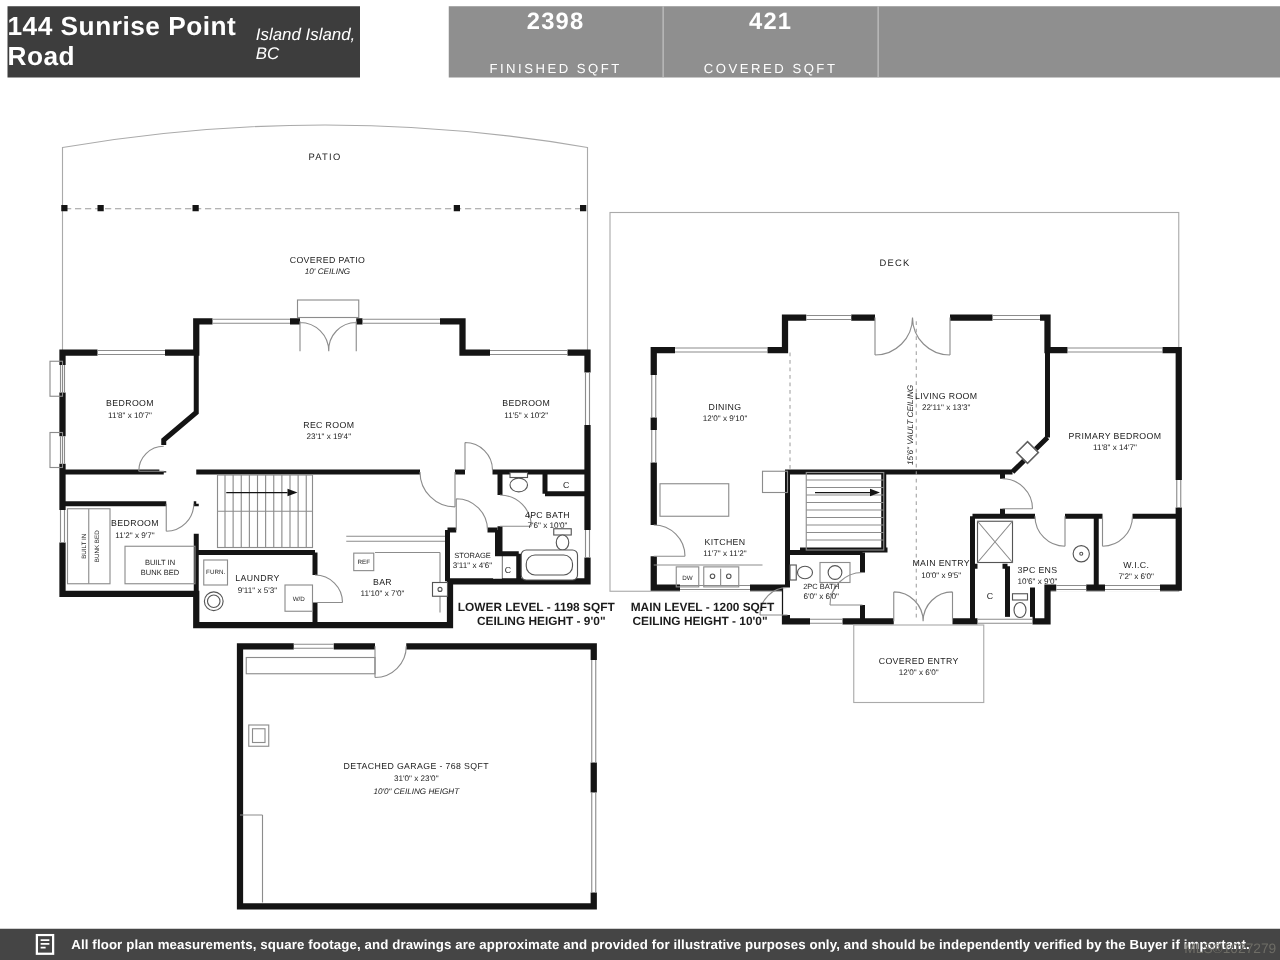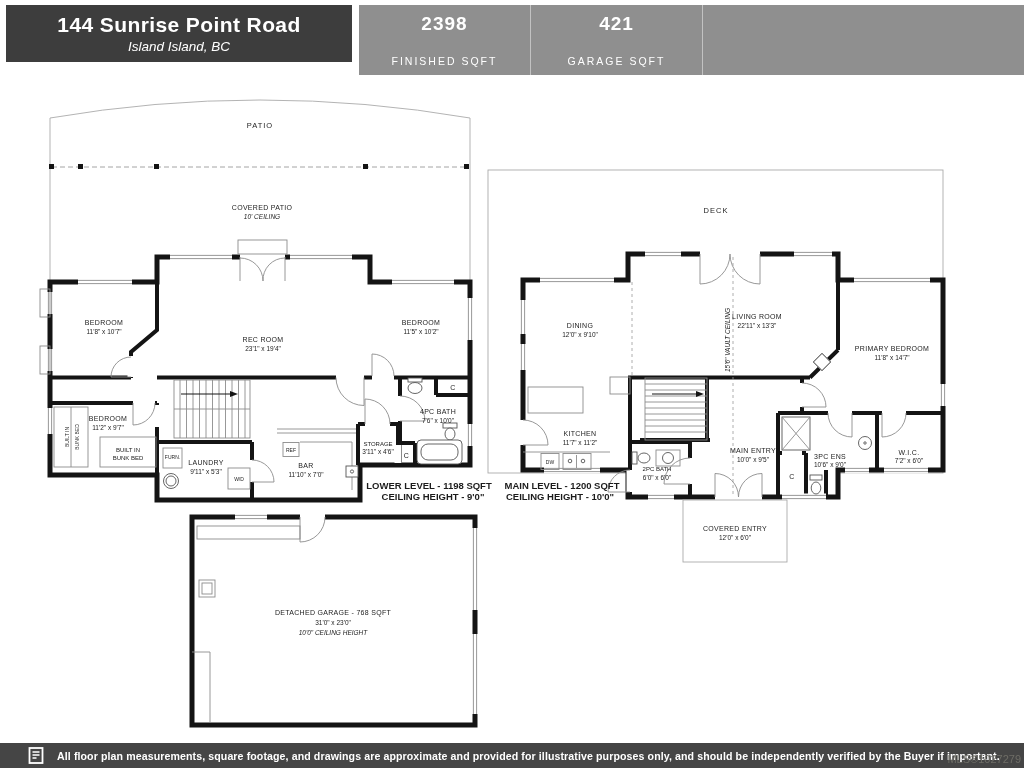--- a/index.html
+++ b/index.html
@@ -1,24 +1,24 @@
 <!DOCTYPE html>
 <html><head>
 <meta charset="utf-8">
 <style>
   html,body{margin:0;padding:0;background:#fff;width:1024px;height:768px;overflow:hidden;
     font-family:"Liberation Sans",sans-serif;}
   #stage{position:relative;width:1024px;height:768px;background:#fff;}
 
   
-  #addr-box{position:absolute;left:6px;top:5px;width:346px;height:57px;background:#3d3d3d;
-    color:#fff;display:flex;flex-direction:column;align-items:center;justify-content:center;}
+  #addr-box{position:absolute;left:6px;top:5px;width:282px;height:57px;background:#3d3d3d;
+    color:#fff;display:flex;align-items:center;justify-content:center;}
   #addr-box .addr{font-size:21px;font-weight:bold;letter-spacing:.4px;line-height:1.1;}
   #addr-box .city{font-size:13.5px;font-style:italic;margin-top:2px;}
-  #stats-bar{position:absolute;left:359px;top:5px;width:665px;height:70px;background:#8f8f8f;
+  #stats-bar{position:absolute;left:359px;top:5px;width:665px;height:57px;background:#8f8f8f;
     display:flex;color:#fff;}
   .stat-cell{width:171px;height:100%;display:flex;flex-direction:column;align-items:center;
     justify-content:center;border-right:1px solid #c2c2c2;}
   .stat-cell .v{font-size:19px;font-weight:bold;letter-spacing:1px;}
   .stat-cell .l{font-size:10.5px;letter-spacing:2px;margin-top:20px;}
 
   
   #footer{position:absolute;left:0;top:743px;width:1024px;height:25px;background:#454545;
     display:flex;align-items:center;color:#fff;}
   #footer .doc-ic{margin-left:28px;flex:0 0 auto;}
@@ -333,21 +333,21 @@
     <div class="addr">144 Sunrise Point Road</div>
     <div class="city">Island Island, BC</div>
   </div>
   <div id="stats-bar">
     <div class="stat-cell">
       <div class="v">2398</div>
       <div class="l">FINISHED SQFT</div>
     </div>
     <div class="stat-cell">
       <div class="v">421</div>
-      <div class="l">GARAGE SQFT</div>
+      <div class="l">COVERED SQFT</div>
     </div>
   </div>
 
   <div id="footer">
     <svg class="doc-ic" width="17" height="17" viewBox="0 0 17 17">
       <rect x="1.5" y="1" width="13" height="15" fill="none" stroke="#fff" stroke-width="1.8"></rect>
       <path d="M4.5 5H11.5 M4.5 8H11.5 M4.5 11H8.5" stroke="#fff" stroke-width="1.4" fill="none"></path>
     </svg>
     <div class="disc">All floor plan measurements, square footage, and drawings are approximate and provided for illustrative purposes only, and should be independently verified by the Buyer if important.</div>
   </div>

